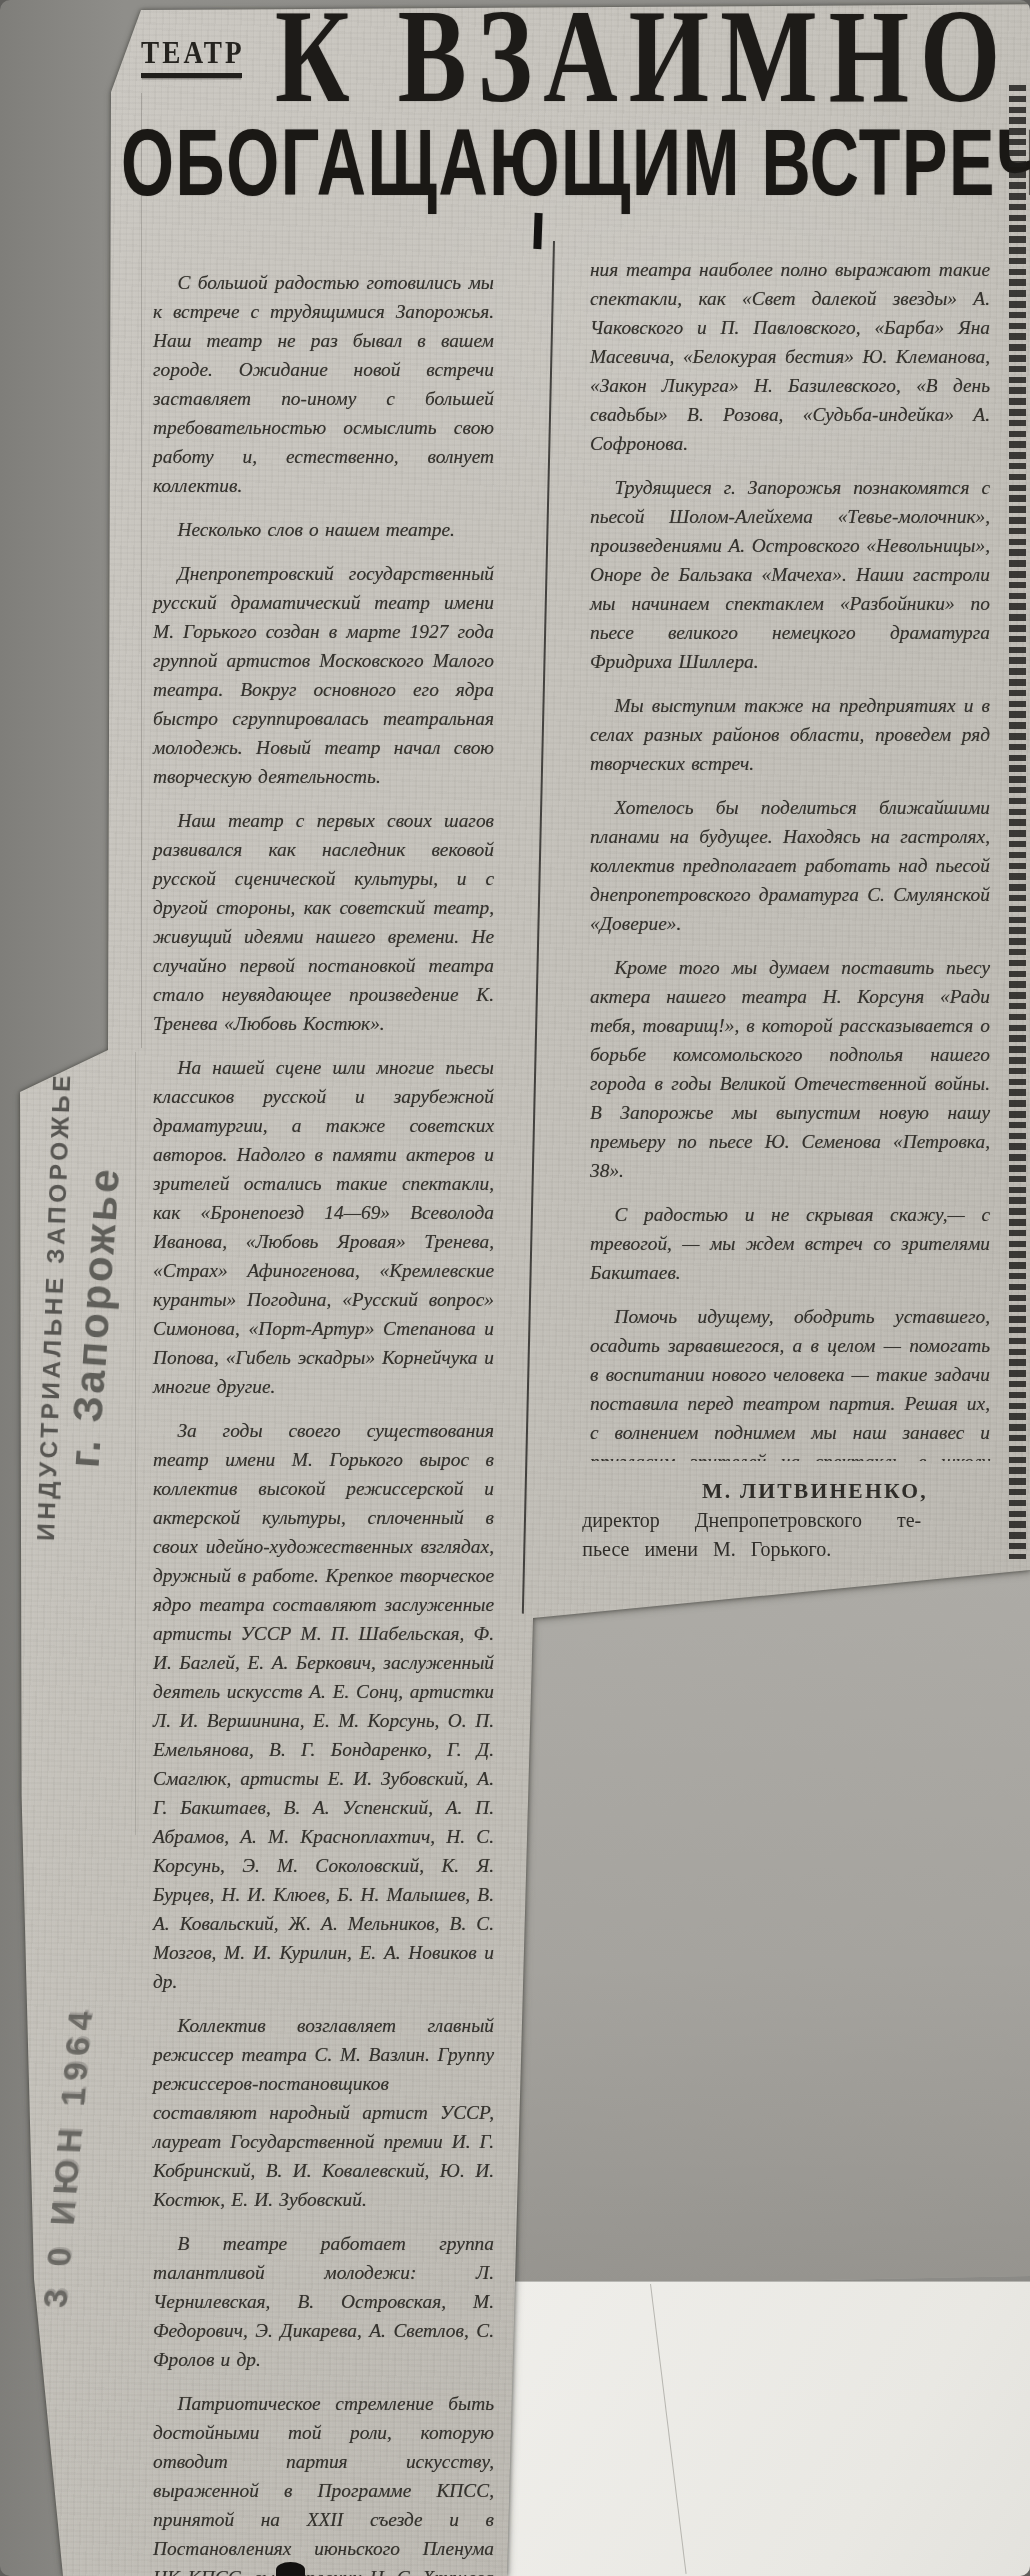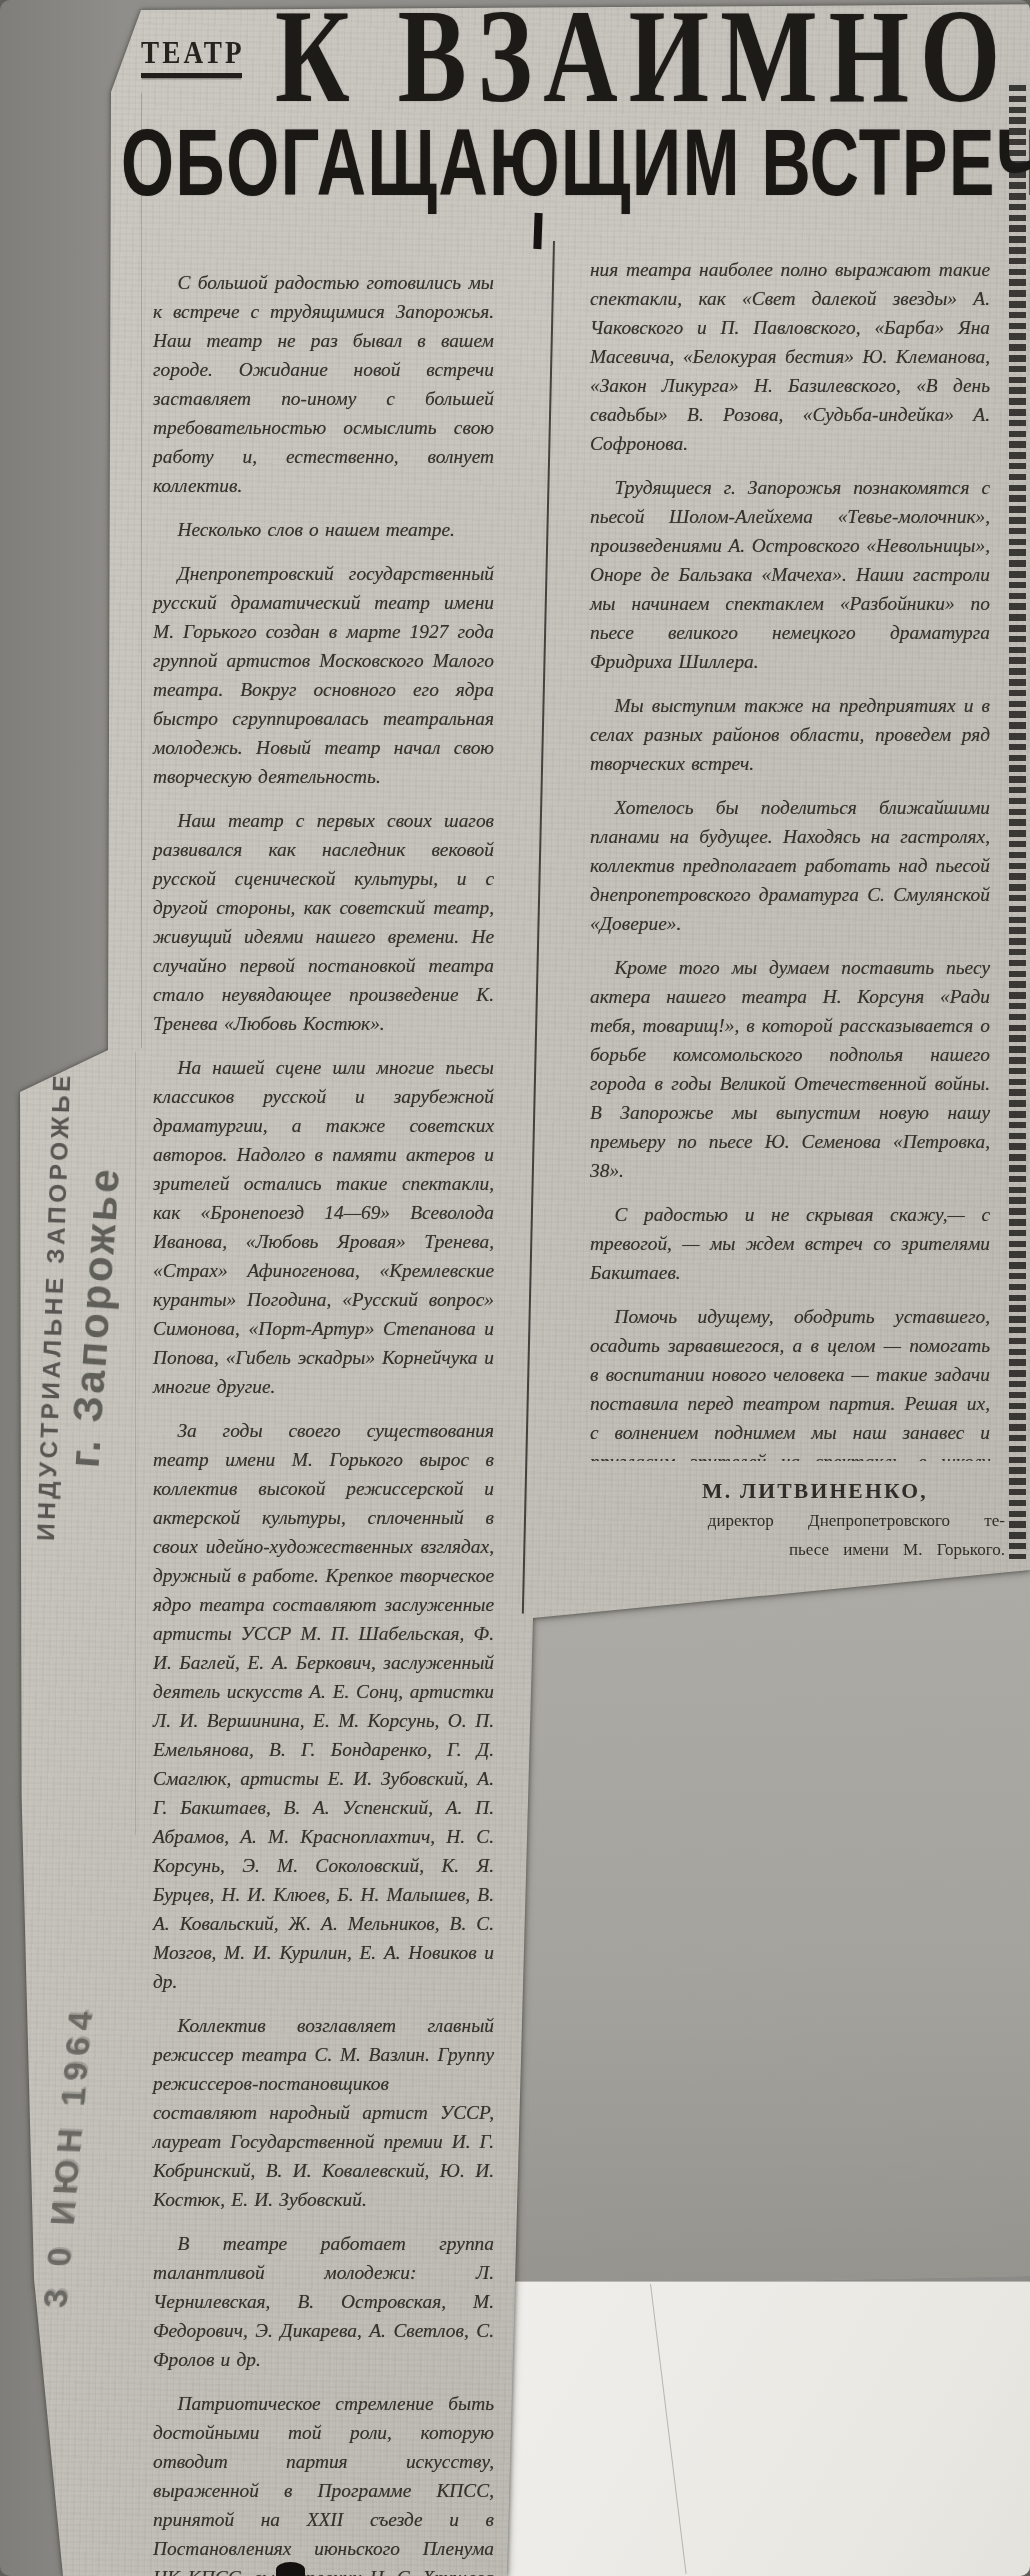--- a/index.html
+++ b/index.html
@@ -72,21 +72,21 @@
   .col p { margin:15px; text-indent:24.4px;font-style:italic; }
   .col p.cont { text-indent:0; }
   .col-left  { left:138px; top:253px; width:371px; height:2323px; }
   .col-right { left:575px; top:240px; width:430px; height:1221px; line-height:29px; }
 
   .divider { left:553px; top:241px; width:2.2px; height:1373px; background:#2d2c29; opacity:.85; transform: rotate(1.3deg); transform-origin:top center; }
   .divider-mark { left:534px; top:213px; width:8px; height:36px; background:#141312; transform: rotate(2deg); }
 
   .signature { left:575px; top:1477px; width:430px; color:#2f2d29; }
   .sig-name { font-weight:bold; font-size:21.6px; letter-spacing:2.2px; text-align:center; padding-left:50px; line-height:29px; }
-  .sig-line { font-size:17px; line-height:29px; padding-left:7.2px;text-align:right; }
+  .sig-line { font-size:20px; line-height:29px; padding-left:7.2px; }
   .sig-line.l1 { word-spacing:30px; }
   .sig-line.l2 { word-spacing:10px; }
 
   
   .serrated {
     left:1009px; top:85px; width:17px; height:1474px;
     background: repeating-linear-gradient(to bottom, #1c1b19 0 6.5px, transparent 6.5px 10.8px);
     opacity:.82;
   }
 

